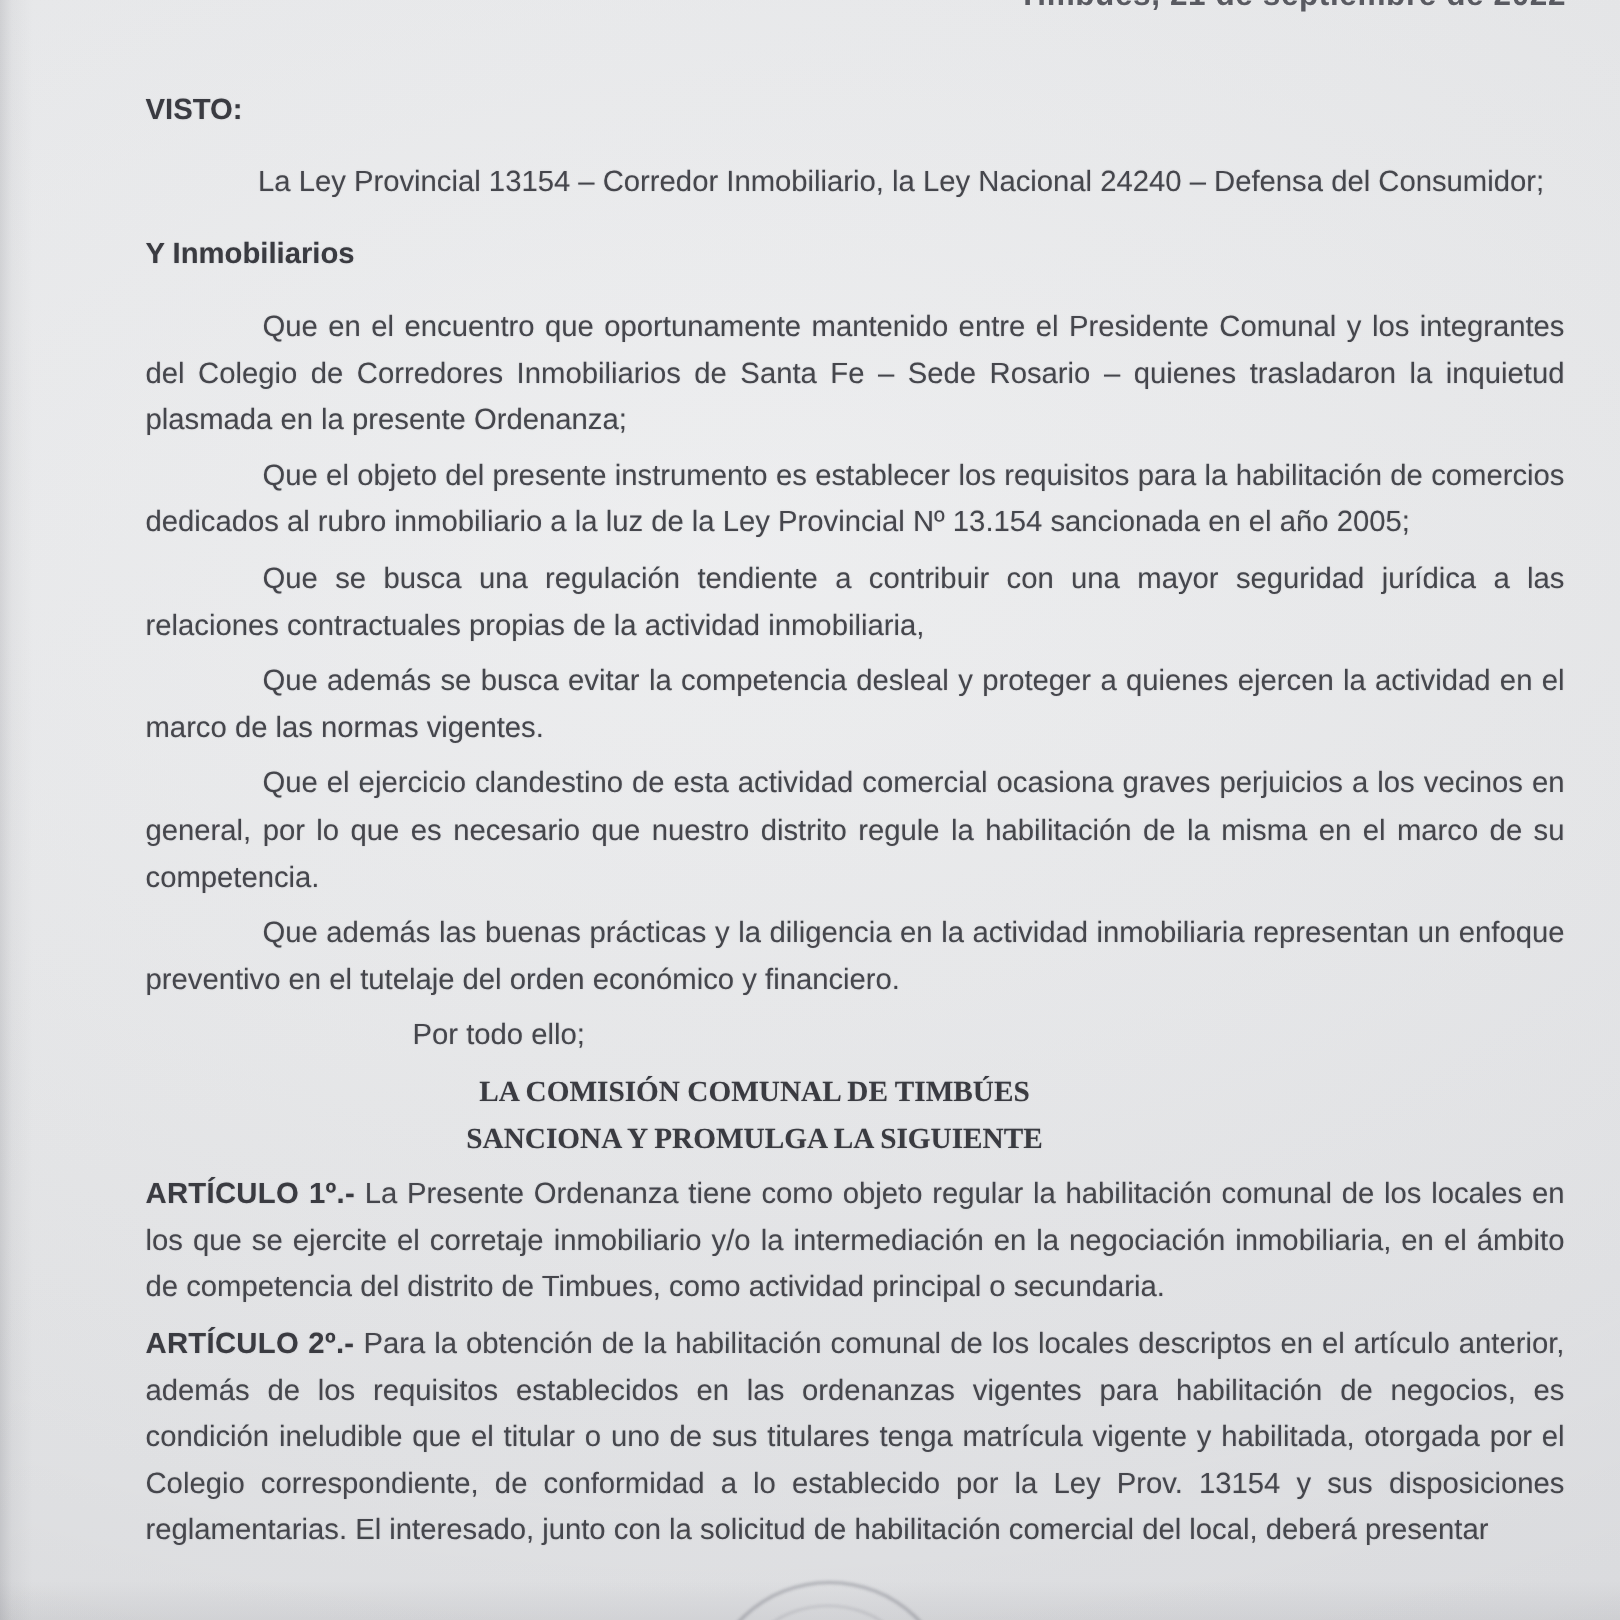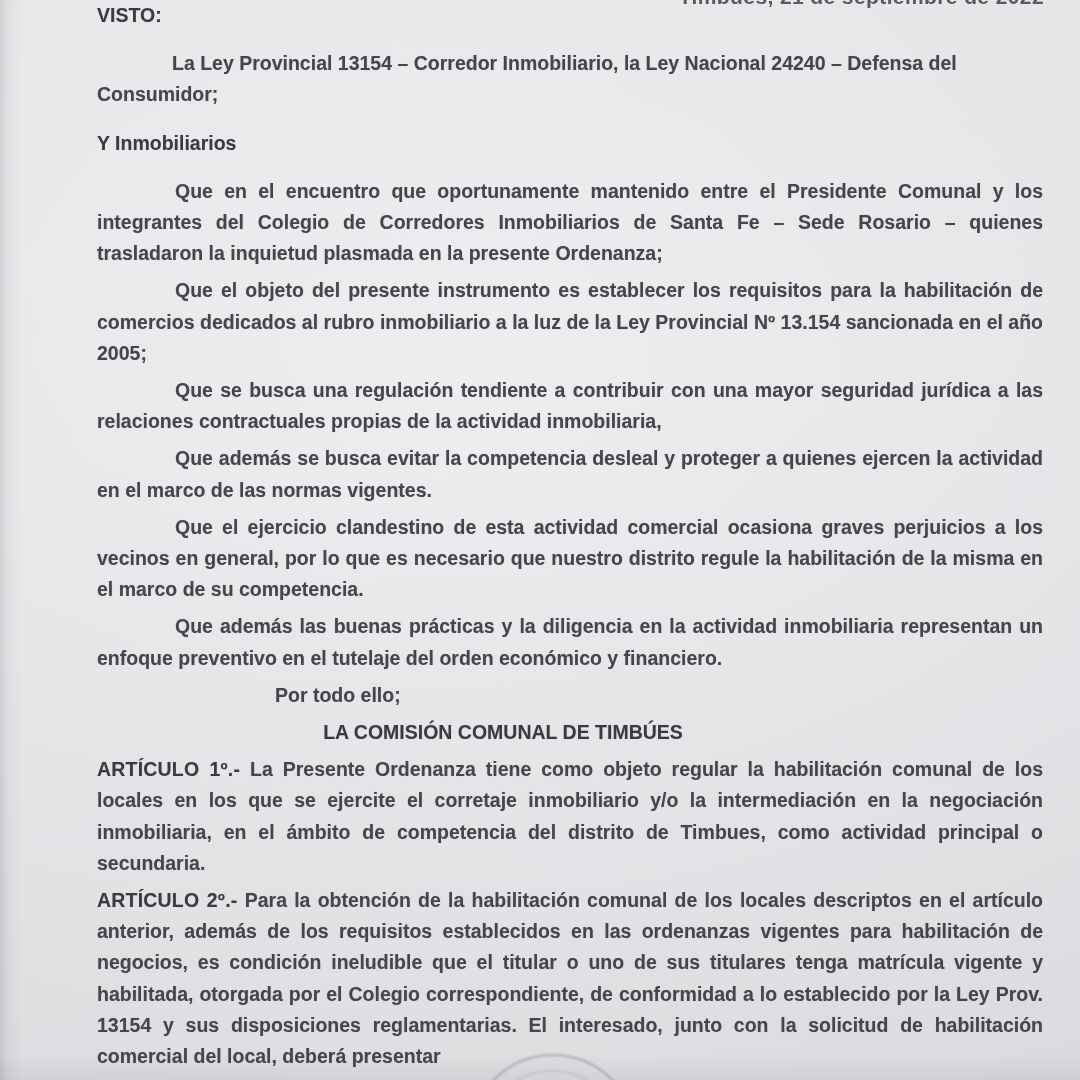--- a/index.html
+++ b/index.html
@@ -35,22 +35,23 @@
     position: absolute;
     top: -15px;
     right: 36px;
     font-weight: bold;
     font-size: 21px;
     color: #595a61;
     letter-spacing: 0.4px;
     white-space: nowrap;
   }
   .body-flow {
+    padding-top: 58px;
   }
-  p { margin: 0 0 6px 0; font-weight: bold; }
+  p { margin: 0 0 6px 0; }
   .label-line {
     font-weight: bold;
     color: #3a3b41;
     margin-bottom: 17px;
   }
   .single-indent {
     text-indent: 75px;
     margin-bottom: 17px;
   }
   .para {
@@ -59,20 +60,21 @@
   }
   .por-todo {
     text-indent: 178px;
   }
   .heading-block {
     width: 812px;
     text-align: center;
     font-weight: bold;
     color: #3a3b41;
     margin-bottom: 6px;
+    font-family: Liberation Serif, serif;
   }
   .heading-block div { line-height: 31.2px; }
   .heading-spaced { letter-spacing: 1px; }
   .article {
     text-align: justify;
     text-indent: 0;
   }
   .article strong {
     color: #3a3b41;
     letter-spacing: 0.2px;
@@ -131,20 +133,21 @@
       <p class="para">Que además se busca evitar la competencia desleal y proteger a quienes ejercen la actividad en el marco de las normas vigentes.</p>
 
       <p class="para">Que el ejercicio clandestino de esta actividad comercial ocasiona graves perjuicios a los vecinos en general, por lo que es necesario que nuestro distrito regule la habilitación de la misma en el marco de su competencia.</p>
 
       <p class="para">Que además las buenas prácticas y la diligencia en la actividad inmobiliaria representan un enfoque preventivo en el tutelaje del orden económico y financiero.</p>
 
       <p class="para por-todo">Por todo ello;</p>
 
       <div class="heading-block">
         <div>LA COMISIÓN COMUNAL DE TIMBÚES</div>
+        <div>SANCIONA Y PROMULGA LA SIGUIENTE</div>
       </div>
 
       <p class="article"><strong>ARTÍCULO 1º.-</strong> <span>La Presente Ordenanza tiene como objeto regular la habilitación comunal de los locales en los que se ejercite el corretaje inmobiliario y/o la intermediación en la negociación inmobiliaria, en el ámbito de competencia del distrito de Timbues, como actividad principal o secundaria.</span></p>
 
       <p class="article"><strong>ARTÍCULO 2º.-</strong> <span>Para la obtención de la habilitación comunal de los locales descriptos en el artículo anterior, además de los requisitos establecidos en las ordenanzas vigentes para habilitación de negocios, es condición ineludible que el titular o uno de sus titulares tenga matrícula vigente y habilitada, otorgada por el Colegio correspondiente, de conformidad a lo establecido por la Ley Prov. 13154 y sus disposiciones reglamentarias. El interesado, junto con la solicitud de habilitación comercial del local, deberá presentar</span></p>
 
     </div>
   </div>
 
   <div class="stamp">

